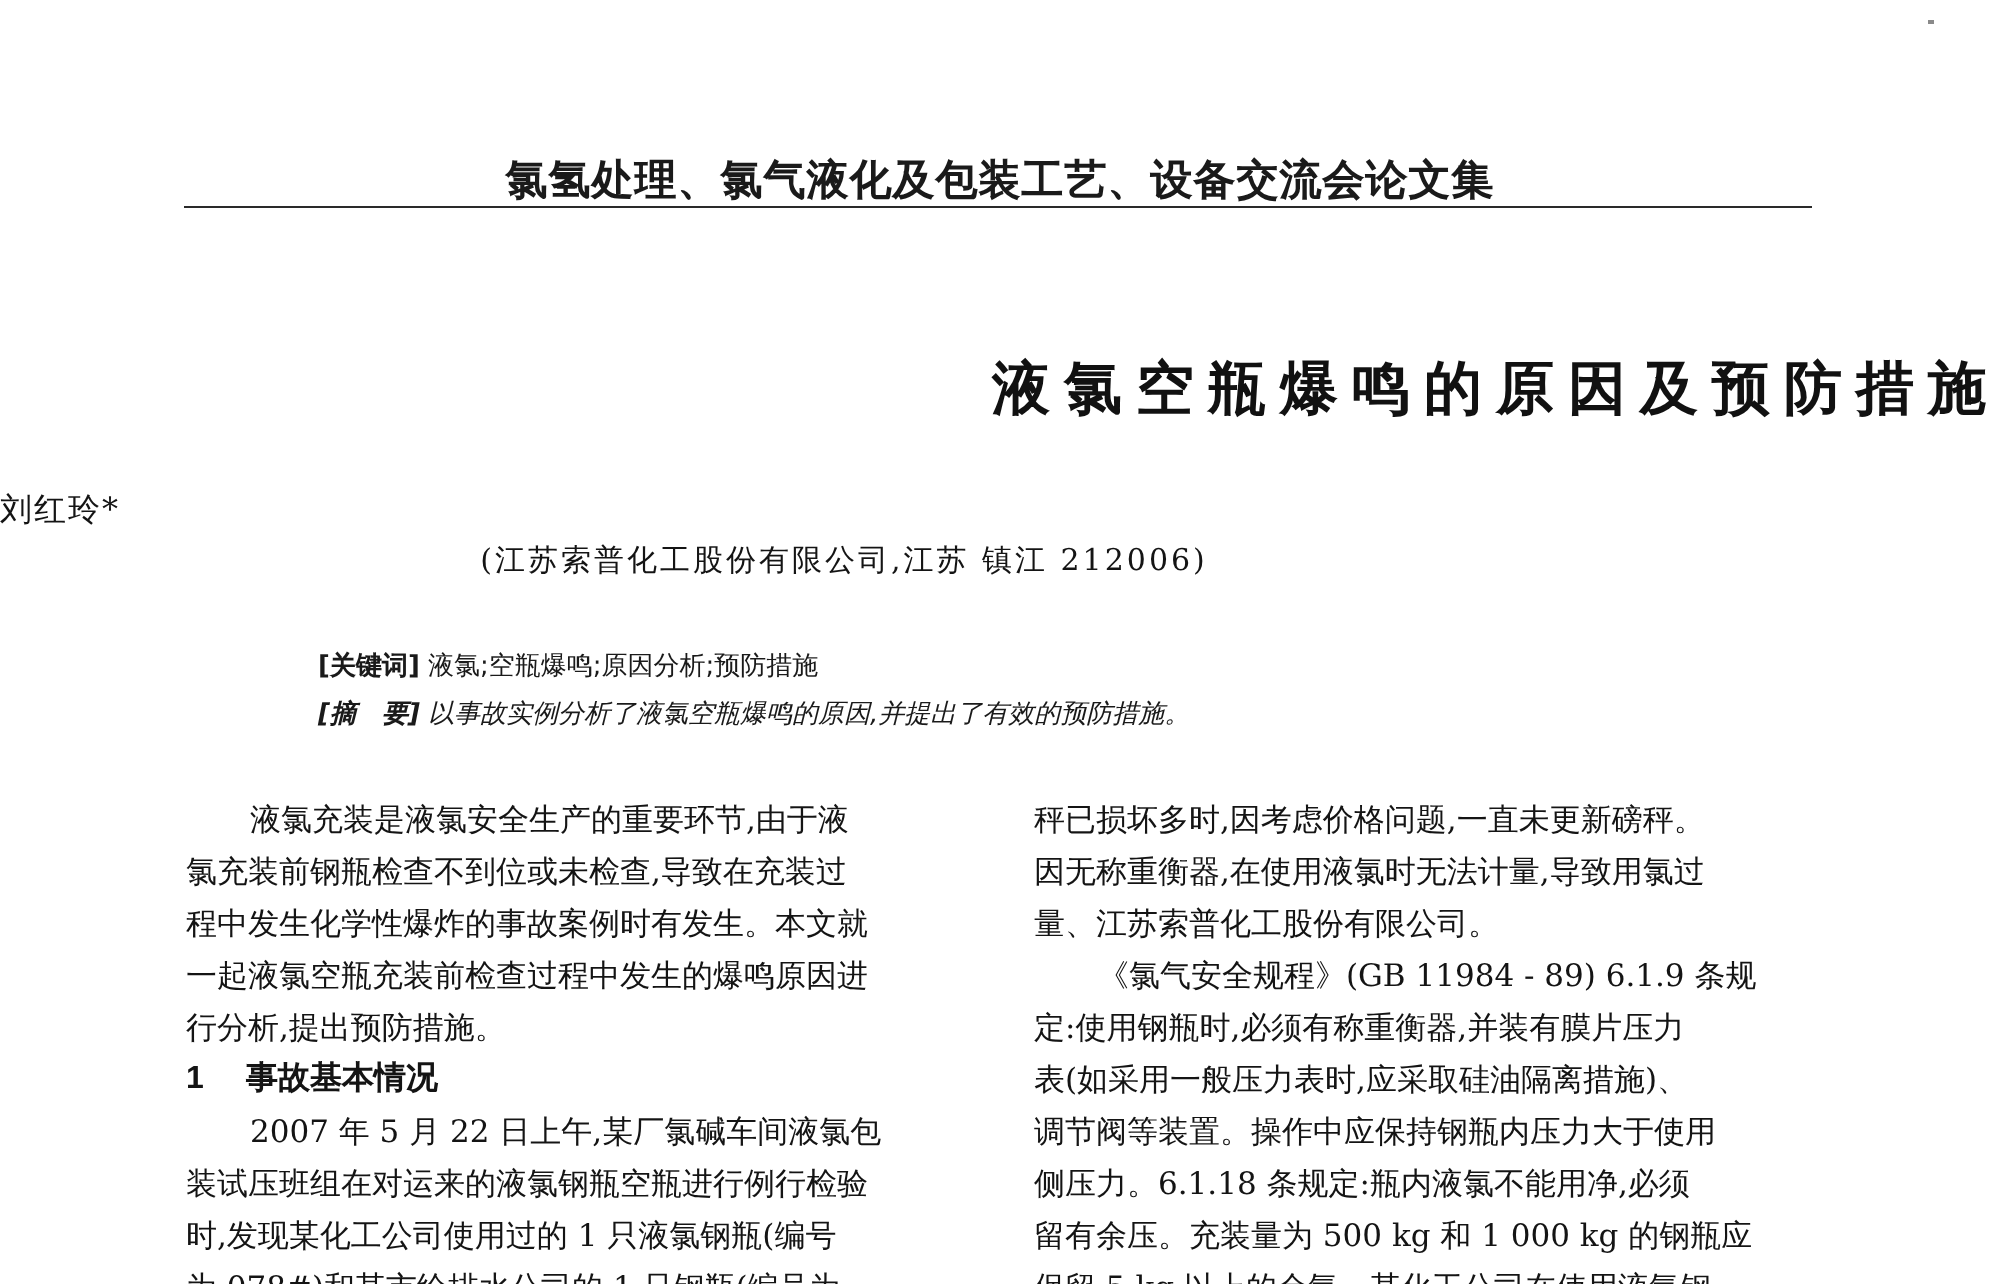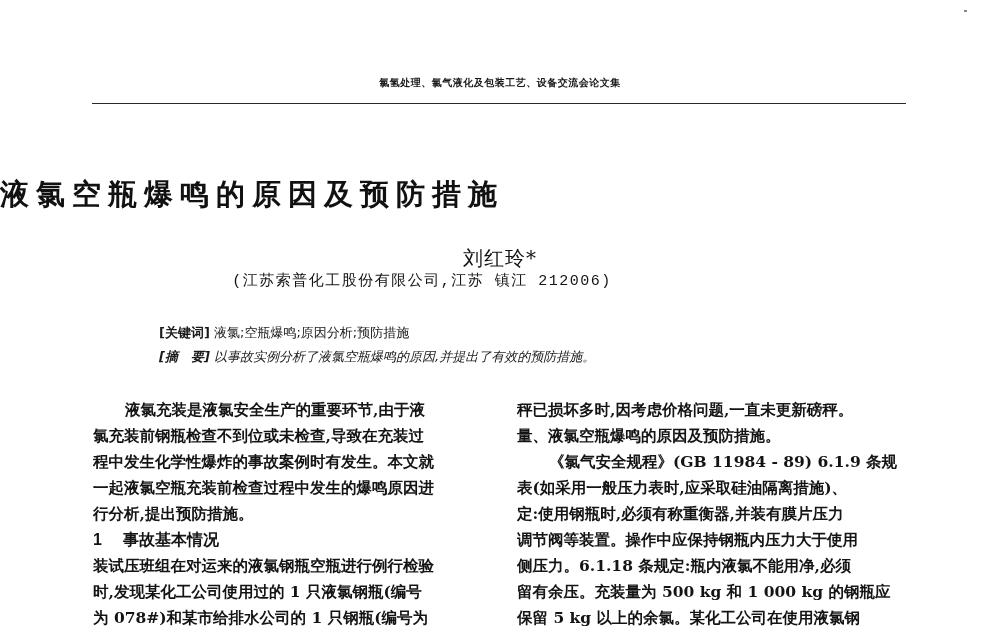--- a/index.html
+++ b/index.html
@@ -24,62 +24,60 @@
       background: #8a8a8a;
     }
     .running-head {
       position: absolute;
       left: 0;
       top: 76px;
       width: 1000px;
       text-align: center;
       font-family: "DejaVu Sans", "Liberation Sans", sans-serif;
       font-weight: bold;
-      font-size: 10px;
+      font-size: 21px;
       letter-spacing: 0.5px;
       color: #1a1a1a;
     }
     .head-rule {
       position: absolute;
       left: 92px;
       top: 103px;
       width: 814px;
       height: 0;
       border-top: 1.5px solid #2a2a2a;
     }
     .title {
       position: absolute;
       left: 0;
       top: 175px;
       width: 1000px;
-      text-align: left;
+      text-align: right;
       font-family: "DejaVu Sans", "Liberation Sans", sans-serif;
       font-weight: bold;
       font-size: 29px;
       letter-spacing: 7px;
       color: #111;
     }
     .author {
       position: absolute;
       left: 0;
       top: 245px;
       width: 1000px;
-      text-align: center;
-      font-size: 20px;
+      font-size: 16px;
       letter-spacing: 1px;
     }
     .affiliation {
       position: absolute;
       left: 0;
       top: 271px;
       width: 844px;
       text-align: center;
       font-size: 15px;
       letter-spacing: 1.5px;
-      font-family: Liberation Mono, monospace;
     }
     .meta {
       position: absolute;
       left: 159px;
       font-family: "DejaVu Sans", "Liberation Sans", sans-serif;
       font-size: 13px;
       color: #1a1a1a;
     }
     .meta .label { font-weight: bold; }
     .meta-keywords { top: 324px; }
@@ -96,21 +94,20 @@
     .col-left { left: 93px; }
     .col-right { left: 517px; }
     .col p {
       margin: 0;
     }
     .line {
       display: block;
       white-space: nowrap;
       overflow: hidden;
       height: 26px;
-      font-weight: bold;
     }
     .indent { padding-left: 32px; }
     .section-heading {
       font-family: Liberation Sans, sans-serif;
       font-weight: bold;
       font-size: 16px;
     }
     .section-heading .num {
       display: inline-block;
       width: 30px;
@@ -143,33 +140,35 @@
     <span class="line indent">液氯充装是液氯安全生产的重要环节,由于液</span>
     <span class="line">氯充装前钢瓶检查不到位或未检查,导致在充装过</span>
     <span class="line">程中发生化学性爆炸的事故案例时有发生。本文就</span>
     <span class="line">一起液氯空瓶充装前检查过程中发生的爆鸣原因进</span>
     <span class="line">行分析,提出预防措施。</span>
   </p>
   <div class="line section-heading">
     <span class="num">1</span><span>事故基本情况</span>
   </div>
   <p>
+    <span class="line indent">2007 年 5 月 22 日上午,某厂氯碱车间液氯包</span>
     <span class="line">装试压班组在对运来的液氯钢瓶空瓶进行例行检验</span>
     <span class="line">时,发现某化工公司使用过的 1 只液氯钢瓶(编号</span>
     <span class="line">为 078#)和某市给排水公司的 1 只钢瓶(编号为</span>
   </p>
 </div>
 
 <div class="col col-right">
   <p>
     <span class="line">秤已损坏多时,因考虑价格问题,一直未更新磅秤。</span>
-    <span class="line">量、液氯空瓶爆鸣的原因及预防措施。</span>
+    <span class="line">因无称重衡器,在使用液氯时无法计量,导致用氯过</span>
+    <span class="line">量、江苏索普化工股份有限公司。</span>
   </p>
   <p>
     <span class="line indent">《氯气安全规程》(GB 11984 - 89) 6.1.9 条规</span>
+    <span class="line">定:使用钢瓶时,必须有称重衡器,并装有膜片压力</span>
     <span class="line">表(如采用一般压力表时,应采取硅油隔离措施)、</span>
-    <span class="line">定:使用钢瓶时,必须有称重衡器,并装有膜片压力</span>
     <span class="line">调节阀等装置。操作中应保持钢瓶内压力大于使用</span>
     <span class="line">侧压力。6.1.18 条规定:瓶内液氯不能用净,必须</span>
     <span class="line">留有余压。充装量为 500 kg 和 1 000 kg 的钢瓶应</span>
     <span class="line">保留 5 kg 以上的余氯。某化工公司在使用液氯钢</span>
   </p>
 </div>
 
 </body></html>

